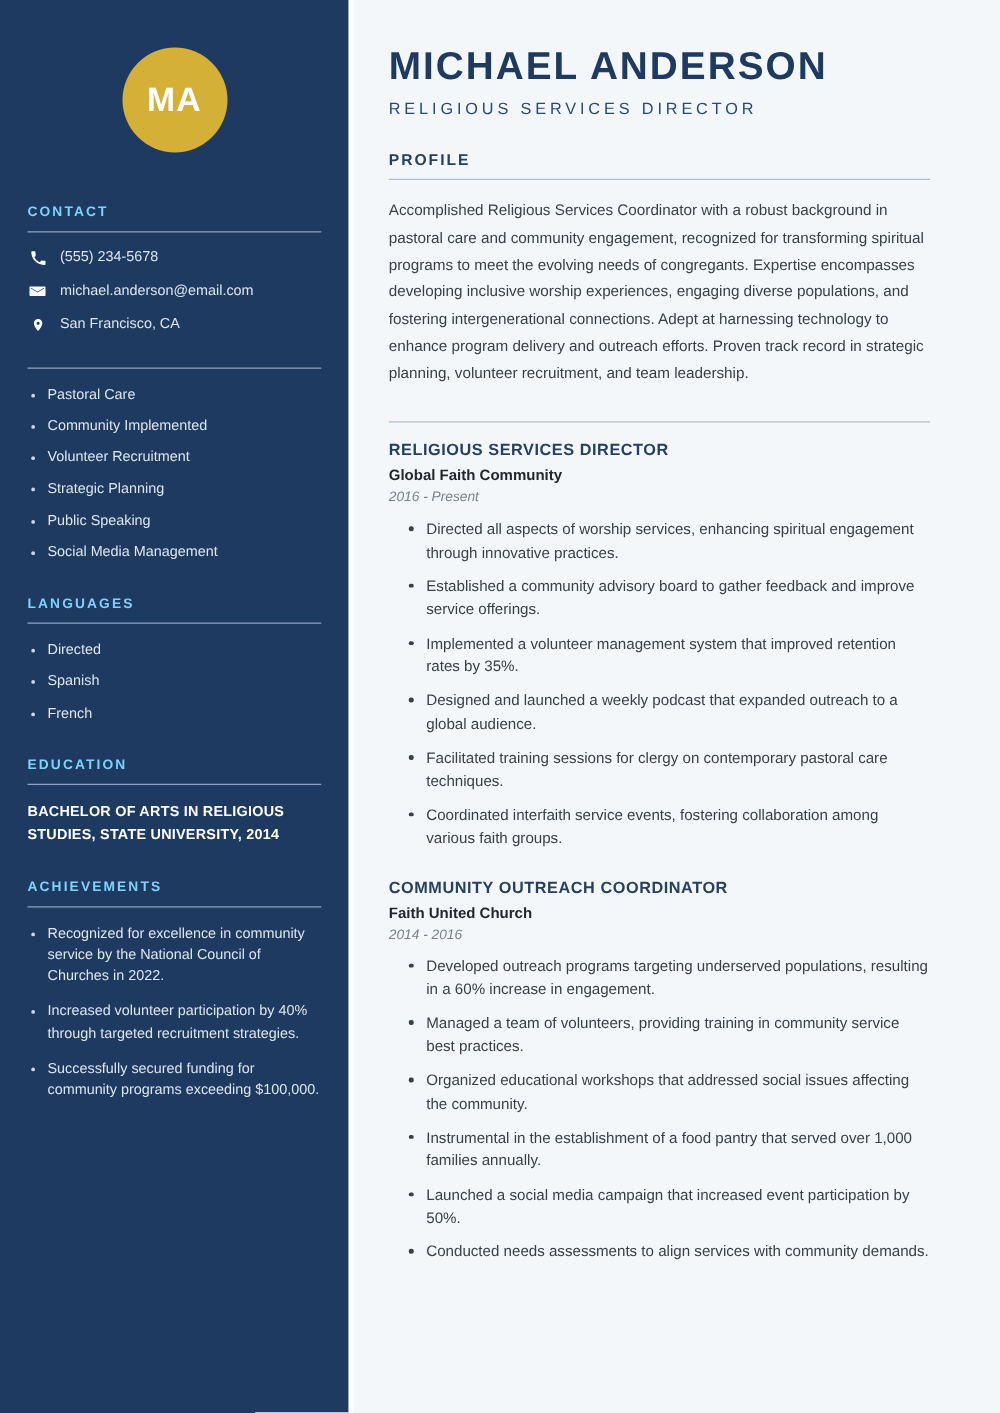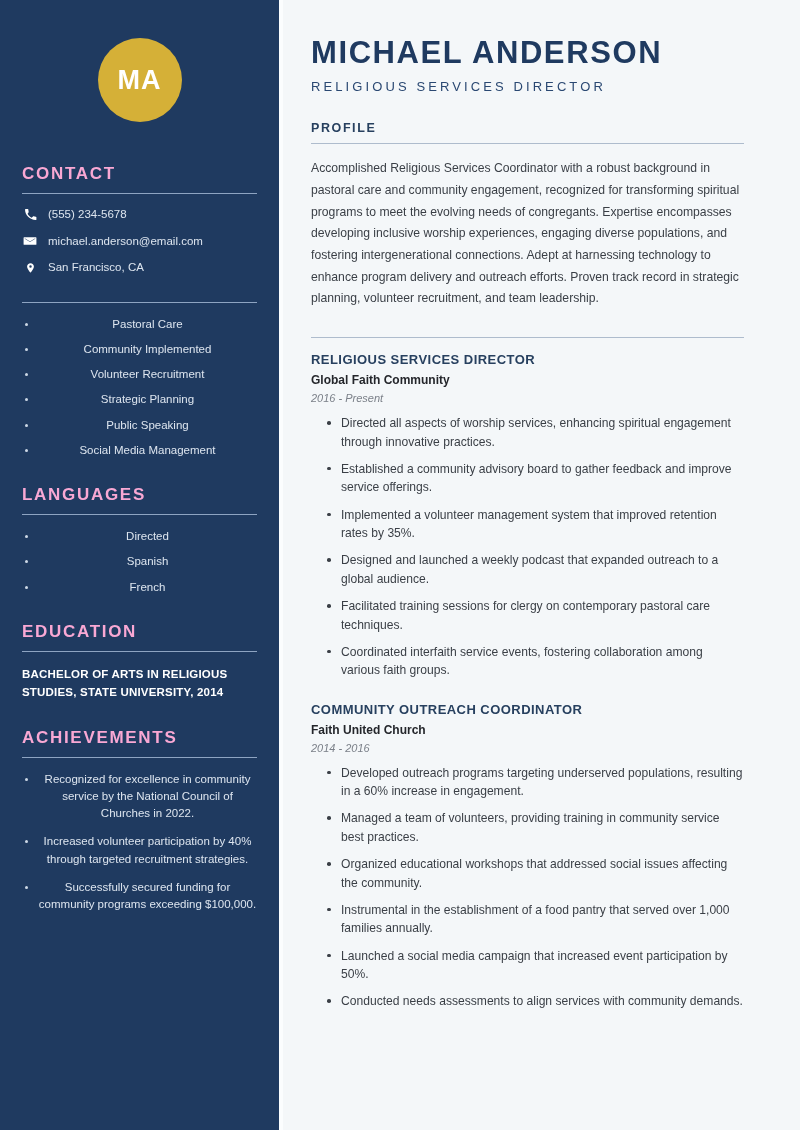--- a/index.html
+++ b/index.html
@@ -51,22 +51,22 @@
     justify-content: center;
     color: #ffffff;
     font-size: 27px;
     font-weight: bold;
     letter-spacing: 1px;
   }
 
   .side-section { margin-bottom: 26px; }
 
   .side-heading {
-    color: #f9a8d4;
-    font-size: 17px;
+    color: #7dd3fc;
+    font-size: 11px;
     font-weight: bold;
     letter-spacing: 1.7px;
     padding-bottom: 9px;
   }
 
   .side-rule {
     height: 1px;
     background: #8ea4c2;
     margin-bottom: 13px;
   }
@@ -85,21 +85,21 @@
     flex: 0 0 16px;
     width: 16px;
     height: 14px;
     display: flex;
     align-items: center;
     justify-content: center;
   }
   .contact-row .ico svg { display: block; }
 
   
-  ul.side-list { list-style: none; text-align: center; }
+  ul.side-list { list-style: none; }
   ul.side-list li {
     position: relative;
     padding-left: 16px;
     margin-bottom: 8px;
     font-size: 11.5px;
     line-height: 1.5;
     color: #dde5ef;
   }
   ul.side-list li::before {
     content: "";

